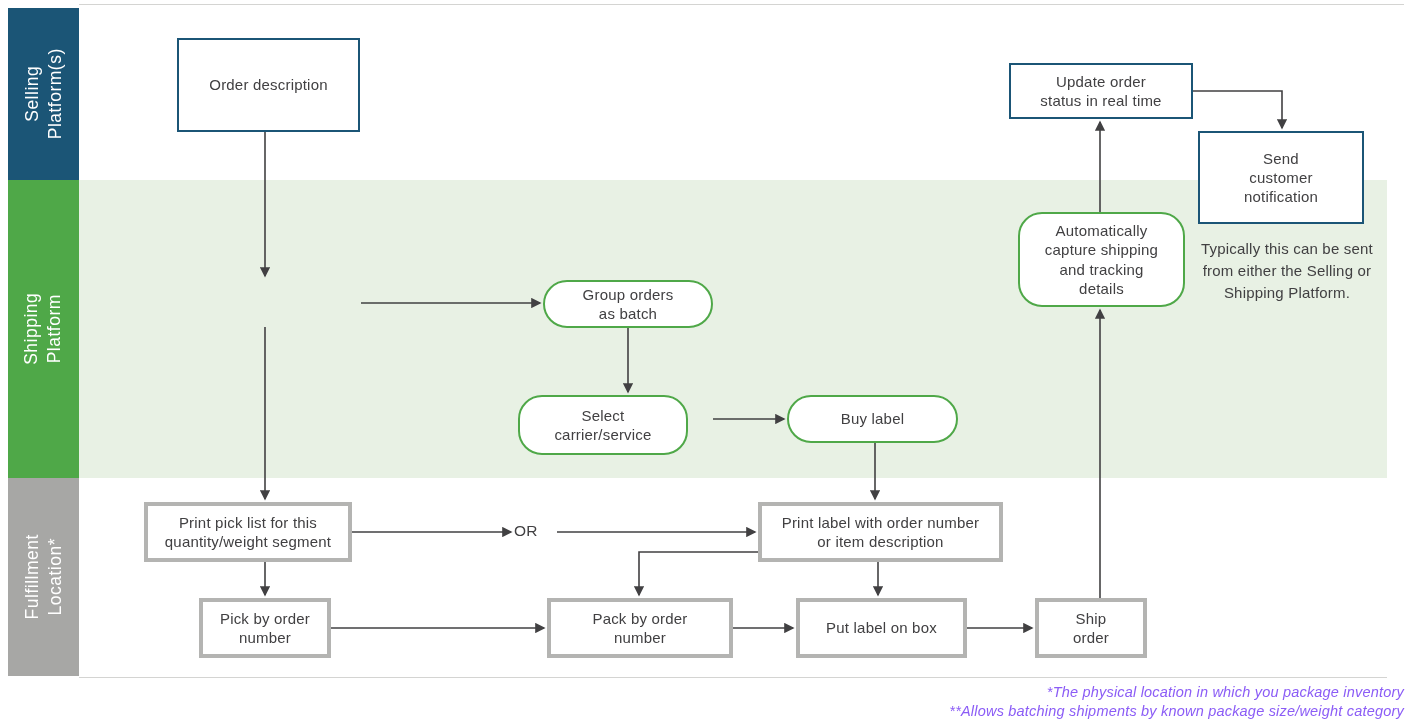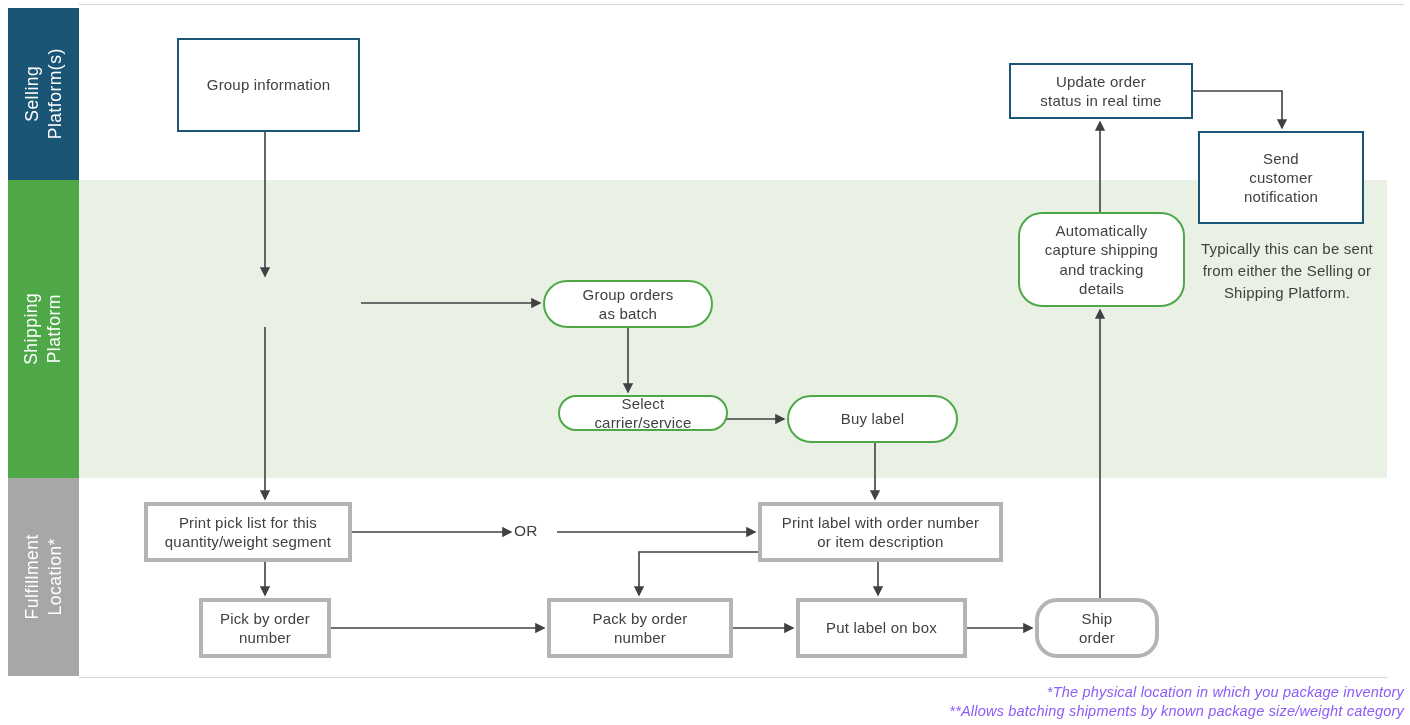--- a/index.html
+++ b/index.html
@@ -96,45 +96,45 @@
     <path d="M878,562 V595" marker-end="url(#ah)"></path>
     <path d="M265,562 V595" marker-end="url(#ah)"></path>
     <path d="M331,628 H544" marker-end="url(#ah)"></path>
     <path d="M733,628 H793" marker-end="url(#ah)"></path>
     <path d="M967,628 H1032" marker-end="url(#ah)"></path>
     <path d="M1100,598 V310" marker-end="url(#ah)"></path>
     <path d="M1100,212 V122" marker-end="url(#ah)"></path>
     <path d="M1193,91 H1282 V128" marker-end="url(#ah)"></path>
   </svg>
 
-  <div class="node b-blue" style="left:177px;top:38px;width:183px;height:94px;">Group information</div>
+  <div class="node b-blue" style="left:177px;top:38px;width:183px;height:94px;">Order description</div>
   <div class="node b-green" style="left:543px;top:280px;width:170px;height:48px;">Group orders
 as batch</div>
-  <div class="node b-green" style="left:558px;top:395px;width:170px;height:36px;">Select
+  <div class="node b-green" style="left:518px;top:395px;width:170px;height:60px;">Select
 carrier/service</div>
   <div class="node b-green" style="left:787px;top:395px;width:171px;height:48px;text-align:right;">Buy label</div>
   <div class="node b-green" style="left:1018px;top:212px;width:167px;height:95px;">Automatically
 capture shipping
 and tracking
 details</div>
   <div class="node b-blue" style="left:1009px;top:63px;width:184px;height:56px;">Update order
 status in real time</div>
   <div class="node b-blue" style="left:1198px;top:131px;width:166px;height:93px;">Send
 customer
 notification</div>
   <div class="node b-gray" style="left:144px;top:502px;width:208px;height:60px;">Print pick list for this
 quantity/weight segment</div>
   <div class="node b-gray" style="left:758px;top:502px;width:245px;height:60px;">Print label with order number
 or item description</div>
   <div class="node b-gray" style="left:199px;top:598px;width:132px;height:60px;">Pick by order
 number</div>
   <div class="node b-gray" style="left:547px;top:598px;width:186px;height:60px;">Pack by order
 number</div>
   <div class="node b-gray" style="left:796px;top:598px;width:171px;height:60px;">Put label on box</div>
-  <div class="node b-gray" style="left:1035px;top:598px;width:124px;height:60px;border-radius:22px;">Ship
+  <div class="node b-gray" style="left:1035px;top:598px;width:112px;height:60px;">Ship
 order</div>
 
   <div class="or-label">OR</div>
 
   <div class="annotation">Typically this can be sent
 from either the Selling or
 Shipping Platform.</div>
 
   <div class="footnotes">
     <div>*The physical location in which you package inventory</div>

